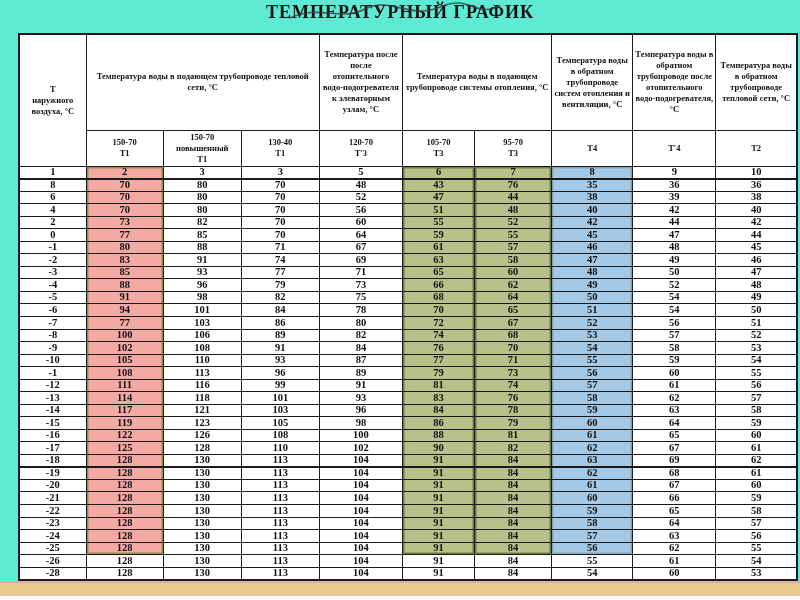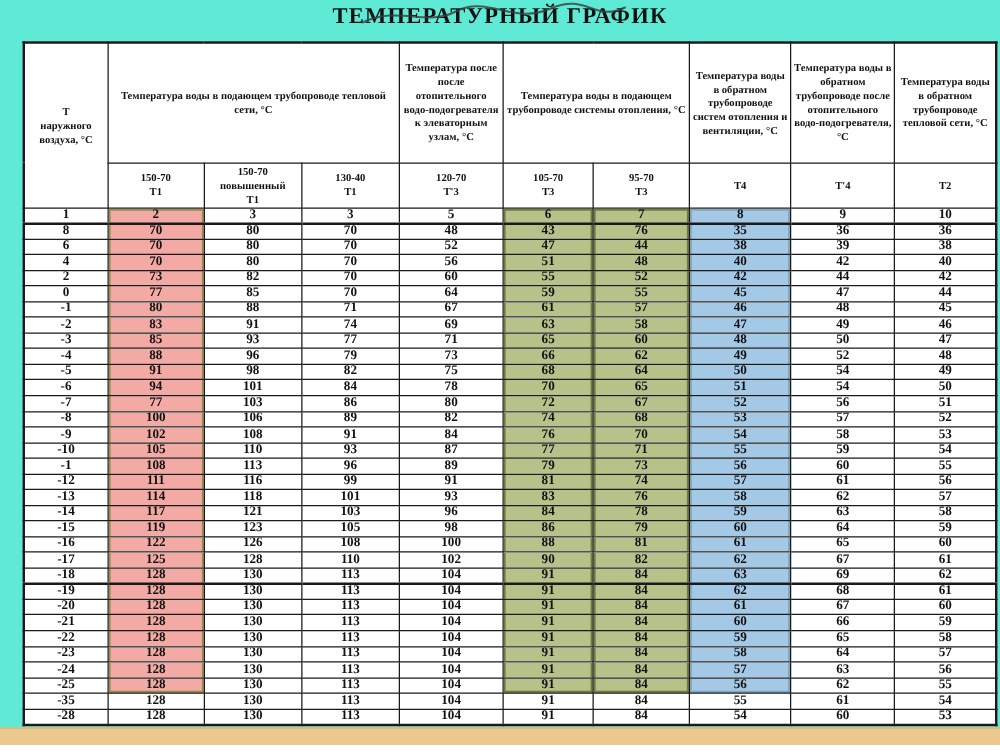--- a/index.html
+++ b/index.html
@@ -468,21 +468,21 @@
           <td>130</td>
           <td>113</td>
           <td>104</td>
           <td style="background: rgb(182, 194, 137); box-shadow: rgb(110, 124, 62) 1.5px 0px 0px inset, rgb(110, 124, 62) -1.5px 0px 0px inset, rgb(110, 124, 62) 0px -1.5px 0px inset;">91</td>
           <td style="background: rgb(182, 194, 137); box-shadow: rgb(110, 124, 62) 1.5px 0px 0px inset, rgb(110, 124, 62) -1.5px 0px 0px inset, rgb(110, 124, 62) 0px -1.5px 0px inset;">84</td>
           <td style="background: rgb(164, 201, 230); box-shadow: rgb(134, 163, 186) 1.5px 0px 0px inset, rgb(134, 163, 186) -1.5px 0px 0px inset, rgb(134, 163, 186) 0px -1.5px 0px inset;">56</td>
           <td>62</td>
           <td>55</td>
         </tr>
         <tr>
-          <td>-35</td>
+          <td>-26</td>
           <td>128</td>
           <td>130</td>
           <td>113</td>
           <td>104</td>
           <td>91</td>
           <td>84</td>
           <td>55</td>
           <td>61</td>
           <td>54</td>
         </tr>

